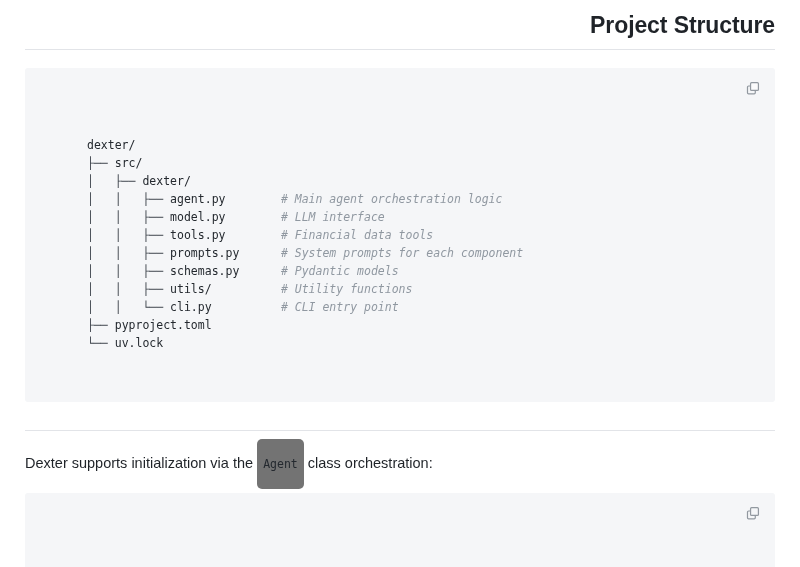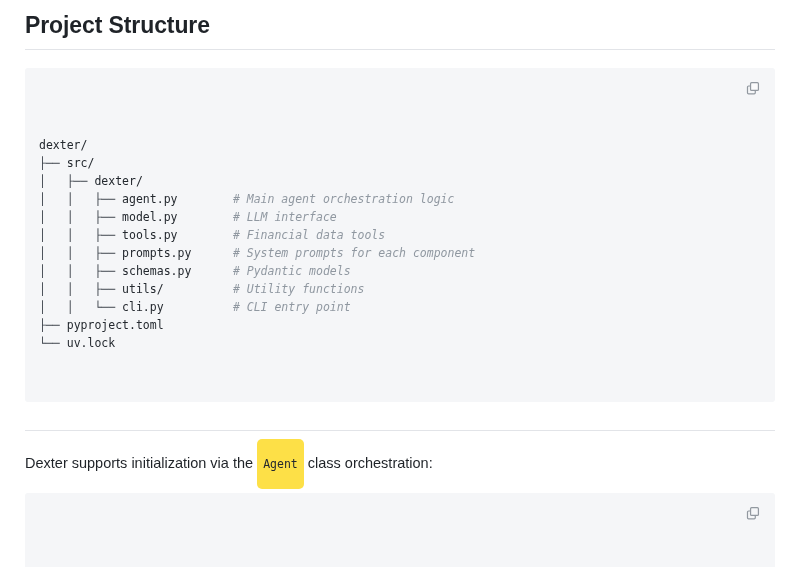--- a/index.html
+++ b/index.html
@@ -26,20 +26,21 @@
 
   
   .section-heading {
     font-size: 23px;
     font-weight: 600;
     letter-spacing: -0.1px;
     color: #1f2328;
     margin: 0;
     padding-top: 11px;
     line-height: 1.3;
+    text-align: right;
   }
   .heading-rule {
     height: 1px;
     background: #e2e4e8;
     margin-top: 8px;
     margin-bottom: 0;
     border: 0;
   }
 
   
@@ -49,21 +50,21 @@
     border-radius: 3px;
     padding: 14px 16px 14px 14px;
     margin-top: 18px;
     font-family: "DejaVu Sans Mono", "Liberation Mono", monospace;
     font-size: 11.5px;
     line-height: 18px;
     color: #24292f;
     white-space: pre;
     overflow: hidden;
   }
-  .code-line { white-space: pre; min-height: 18px; }
+  .code-line { white-space: pre; min-height: 18px; margin-left: 48px; }
 
   .copy-btn {
     position: absolute;
     top: 9px;
     right: 11px;
     width: 22px;
     height: 22px;
     display: flex;
     align-items: center;
     justify-content: center;
@@ -83,21 +84,21 @@
   .para {
     font-size: 14.5px;
     line-height: 1.6;
     color: #1f2328;
     margin: 0;
     padding-top: 21px;
   }
   code.inline {
     font-family: "DejaVu Sans Mono", "Liberation Mono", monospace;
     font-size: 11.5px;
-    background: #fde047;
+    background: #737373;
     border-radius: 5px;
     padding: 18px 6px;
     color: #24292f;
   }
 
   .spacer-lg { height: 20px; }
 </style>
 </head>
 <body>
 

